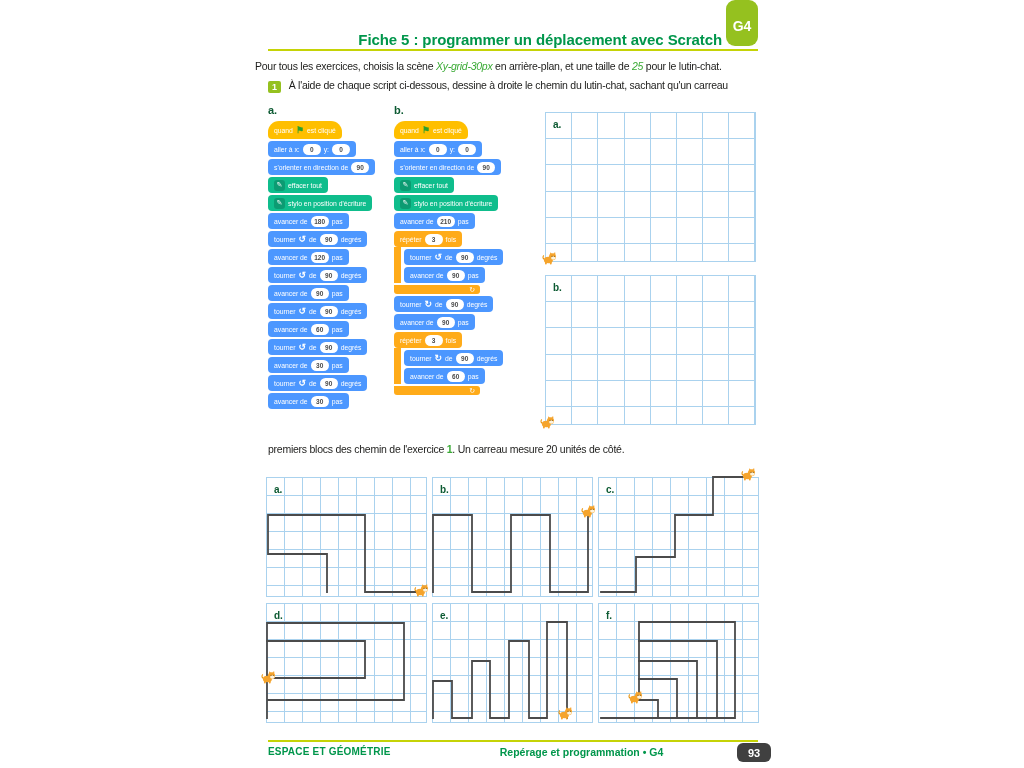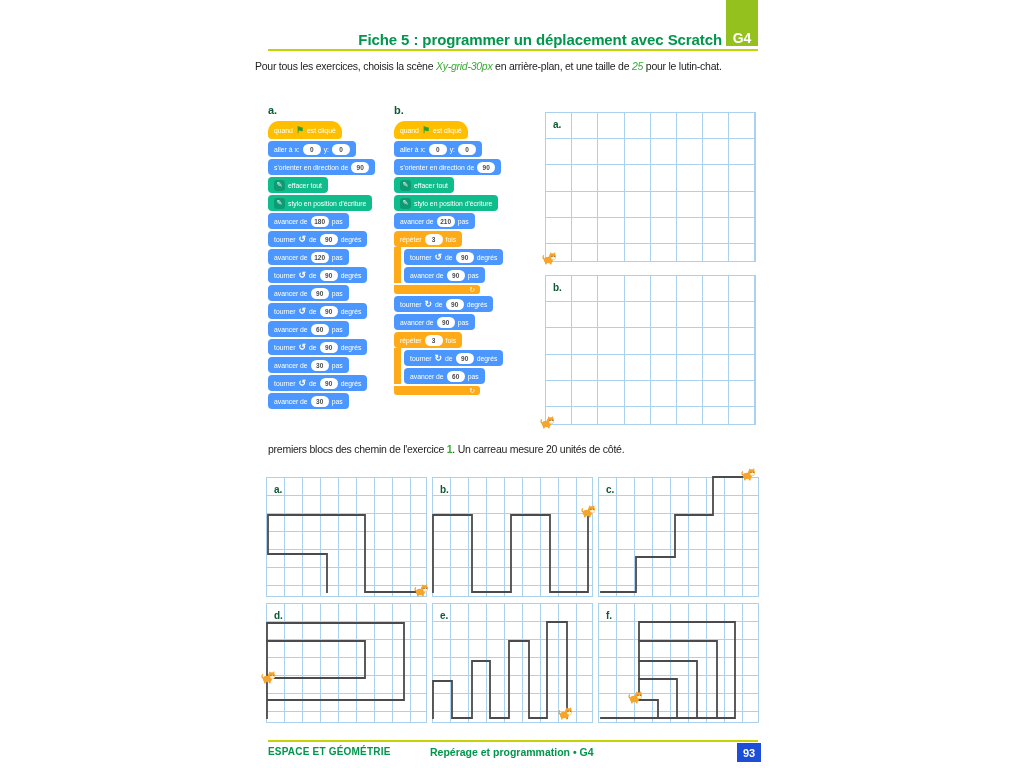--- a/index.html
+++ b/index.html
@@ -2,21 +2,21 @@
 <html><head>
 <meta charset="utf-8">
 <style>
   html,body{margin:0;padding:0;background:#e9e9e9;}
   .page{position:relative;width:1024px;height:768px;background:#ffffff;margin:0 auto;
         font-family:"Liberation Sans",sans-serif;overflow:hidden;}
   .abs{position:absolute;}
   
   .title{left:240px;top:31px;width:482px;text-align:right;font-size:15px;font-weight:bold;color:#00964b;letter-spacing:-0.1px;}
   .g4badge{left:726px;top:0;width:32px;height:46px;background:#95c11f;color:#fff;font-weight:bold;
-           font-size:14px;display:flex;align-items:flex-end;justify-content:center;padding-bottom:0;box-sizing:border-box;}
+           font-size:14px;display:flex;align-items:flex-end;justify-content:center;padding-bottom:12px;box-sizing:border-box;border-radius:9px;}
   .rule{left:268px;top:49px;width:490px;height:2px;background:#c5d306;}
   
   .txt{font-size:10.5px;color:#1d1d1b;letter-spacing:-0.25px;line-height:13.5px;white-space:nowrap;}
   .seg-gi{color:#3aaa35;font-style:italic;}
   .seg-gb{color:#3aaa35;font-weight:bold;}
   .numbadge{display:inline-block;background:#95c11f;color:#fff;font-weight:bold;font-size:9px;
             width:13px;height:12px;line-height:12px;text-align:center;border-radius:2px;margin-right:5px;vertical-align:-1px;}
   .script-label{font-weight:bold;font-size:11px;color:#0c5a32;}
   
   .sblock{display:flex;align-items:center;gap:3px;height:16px;padding:0 6px;margin-bottom:2px;
@@ -33,23 +33,23 @@
             align-items:center;justify-content:center;font-size:7px;}
   .loop{width:max-content;}
   .loop-body{border-left:7px solid #ffab19;padding-left:3px;margin-top:-2px;padding-top:2px;}
   .loop-end{width:86px;height:9px;background:#ffab19;border-radius:0 3px 3px 3px;margin-bottom:2px;
             color:#fff;font-size:7px;display:flex;justify-content:flex-end;align-items:center;padding-right:5px;box-sizing:border-box;}
   
   svg.grid{position:absolute;overflow:visible;}
   
   .footrule{left:268px;top:740px;width:490px;height:2px;background:#c5d306;}
   .footleft{left:268px;top:746px;font-size:10px;font-weight:bold;color:#00964b;letter-spacing:0.2px;}
-  .footright{left:430px;top:746px;width:303px;text-align:left;font-size:10.5px;font-weight:bold;color:#00964b;}
-  .pagebadge{left:737px;top:743px;width:24px;height:19px;background:#1d4ed8;color:#fff;font-weight:bold;
-             font-size:11px;display:flex;align-items:center;justify-content:center;}
+  .footright{left:430px;top:746px;width:303px;text-align:center;font-size:10.5px;font-weight:bold;color:#00964b;}
+  .pagebadge{left:737px;top:743px;width:34px;height:19px;background:#404040;color:#fff;font-weight:bold;
+             font-size:11px;display:flex;align-items:center;justify-content:center;border-radius:6px;}
 </style>
 </head>
 <body>
 
 <div class="page">
 
   <svg width="0" height="0" style="position:absolute">
     <defs>
       <symbol id="cat" viewBox="0 0 20 17">
         <path d="M3,9.5 C0.8,8.5 0.8,5.5 2.6,4.6" fill="none" stroke="#e8930c" stroke-width="1.4"></path>
@@ -67,20 +67,21 @@
   </svg>
 
   <div class="abs g4badge">G4</div>
   <div class="abs title">Fiche 5 : programmer un déplacement avec Scratch</div>
   <div class="abs rule"></div>
 
   <div class="abs txt" id="intro" style="left:255px;top:60px;">
       <div><span>Pour tous les exercices, choisis la scène </span><span class="seg-gi">Xy-grid-30px</span><span> en arrière-plan, et une taille de </span><span class="seg-gi">25</span><span> pour le lutin-chat.</span></div>
     </div>
   <div class="abs txt" id="ex1text" style="left:268px;top:79px;">
+      <div><span class="numbadge">1</span><span> À l'aide de chaque script ci-dessous, dessine à droite le chemin du lutin-chat, sachant qu'un carreau</span></div>
     </div>
   <div class="abs txt" id="ex2text" style="left:268px;top:443px;">
       <div><span>premiers blocs des chemin de l'exercice </span><span class="seg-gb">1</span><span>. Un carreau mesure 20 unités de côté.</span></div>
     </div>
 
   <div class="abs script-label" style="left:268px;top:104px;">a.</div>
   <div class="abs script-label" style="left:394px;top:104px;">b.</div>
 
   <div class="abs" id="scriptA" style="left:268px;top:121px;">
       <div class="sblock hat">

